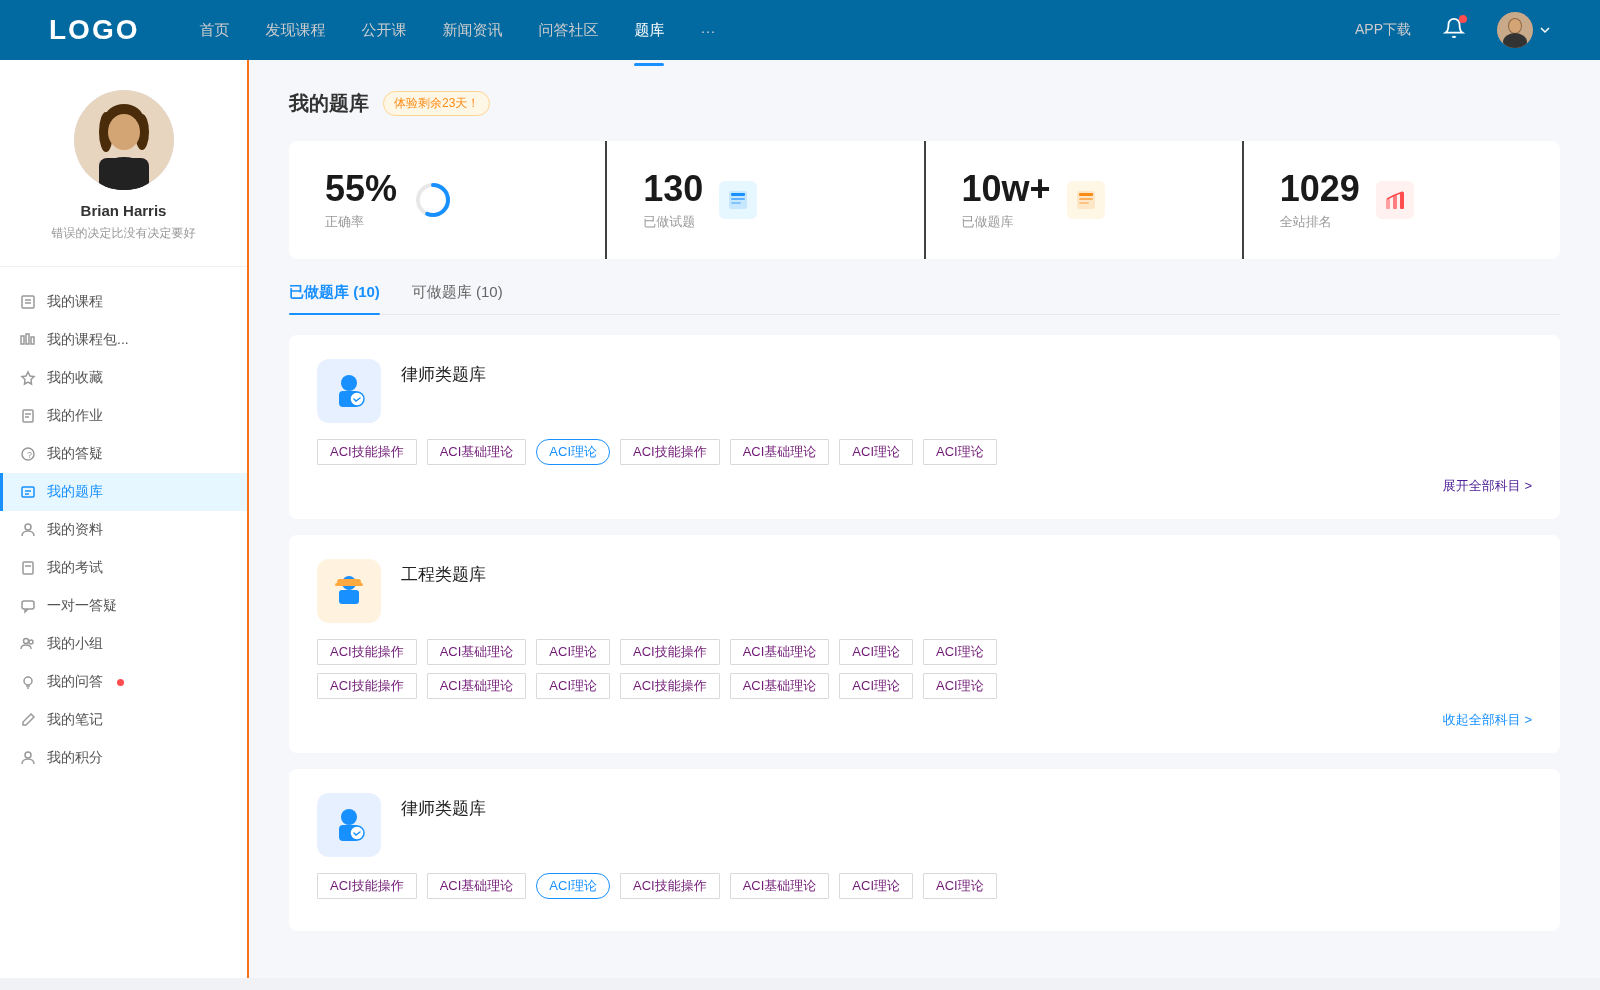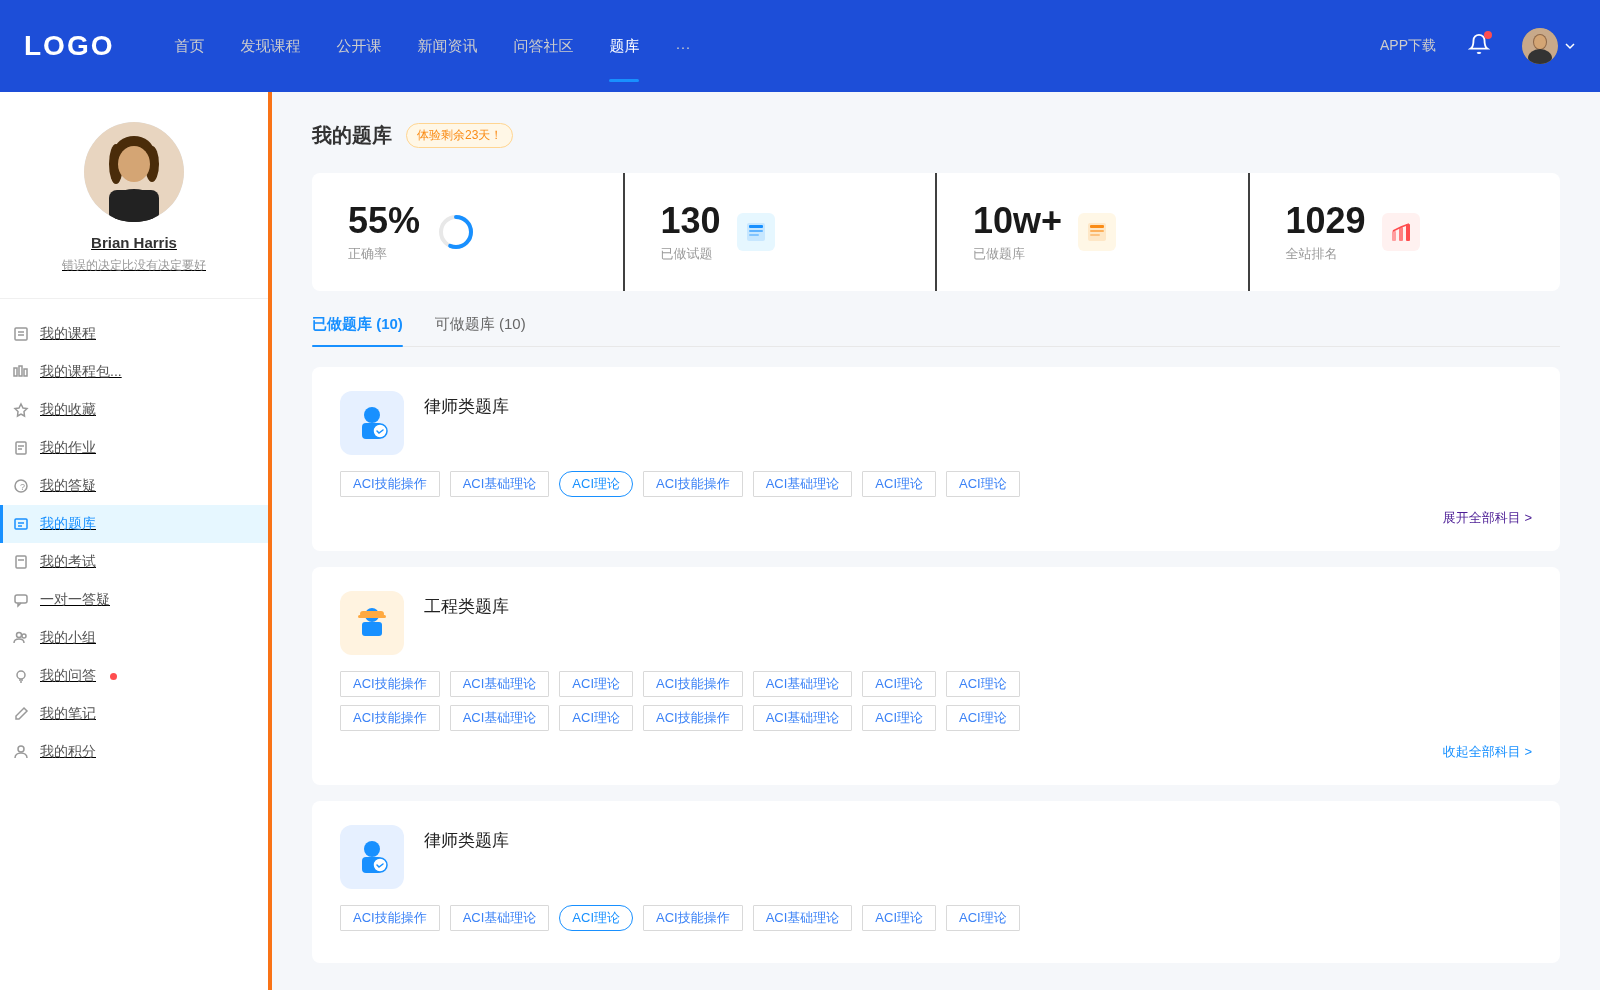--- a/index.html
+++ b/index.html
@@ -1,24 +1,24 @@
 <!DOCTYPE html>
 <html><head>
   <meta charset="utf-8">
   <style>
     * { margin: 0; padding: 0; box-sizing: border-box; }
     body { font-family: 'PingFang SC', 'Microsoft YaHei', sans-serif; background: #f0f2f5; width: 1600px; min-height: 990px; }
 
     
     .navbar {
-      background: #1d4ed8;
-      height: 92px;
-      display: flex;
-      align-items: center;
-      padding: 0 24px;
+      background: #0369a1;
+      height: 60px;
+      display: flex;
+      align-items: center;
+      padding: 0 49px;
       color: white;
     }
     .navbar-logo {
       font-size: 28px;
       font-weight: bold;
       color: white;
       margin-right: 60px;
       letter-spacing: 2px;
     }
     .navbar-nav {
@@ -88,26 +88,25 @@
     }
 
     
     .page-layout {
       display: flex;
       min-height: calc(990px - 72px);
     }
 
     
     .sidebar {
-      width: 272px;
+      width: 249px;
       background: white;
       padding: 30px 0;
-      border-right: 4px solid #f97316;
+      border-right: 2px solid #f97316;
       flex-shrink: 0;
-      text-decoration: underline;
     }
     .profile-section {
       display: flex;
       flex-direction: column;
       align-items: center;
       padding: 0 20px 24px;
       border-bottom: 1px solid #f0f0f0;
     }
     .profile-avatar {
       width: 100px;
@@ -131,21 +130,21 @@
       font-size: 12px;
       color: #999;
       text-align: right;
     }
     .sidebar-menu {
       padding: 16px 0;
     }
     .menu-item {
       display: flex;
       align-items: center;
-      padding: 10px 12px;
+      padding: 10px 19px;
       font-size: 14px;
       color: #555;
       cursor: pointer;
       position: relative;
       gap: 10px;
     }
     .menu-item.active {
       color: #1890ff;
       background: #e6f7ff;
     }
@@ -302,21 +301,21 @@
       display: flex;
       flex-wrap: wrap;
       gap: 10px;
       margin-bottom: 8px;
     }
     .tag {
       border: 1px solid #d9d9d9;
       border-radius: 1px;
       padding: 3px 12px;
       font-size: 13px;
-      color: #3b82f6;
+      color: #701a75;
       cursor: pointer;
       white-space: nowrap;
     }
     .tag.active-tag {
       border-color: #1890ff;
       color: #1890ff;
       background: white;
       border-radius: 20px;
     }
     .expand-link {
@@ -450,20 +449,29 @@
             <rect x="2" y="3" width="12" height="10" rx="1"></rect>
             <line x1="5" y1="7" x2="11" y2="7"></line>
               <line x1="5" y1="10" x2="9" y2="10"></line>
           </svg>
         </span>
         <span>我的题库</span>
       </div>
       <div class="menu-item">
         <span class="menu-icon">
           <svg width="16" height="16" viewBox="0 0 16 16" fill="none" stroke="#999" stroke-width="1.5">
+            <circle cx="8" cy="5" r="3"></circle>
+            <path d="M2 14c0-3 2.5-5 6-5s6 2 6 5"></path>
+          </svg>
+        </span>
+        <span>我的资料</span>
+      </div>
+      <div class="menu-item">
+        <span class="menu-icon">
+          <svg width="16" height="16" viewBox="0 0 16 16" fill="none" stroke="#999" stroke-width="1.5">
             <rect x="3" y="2" width="10" height="12" rx="1"></rect>
             <line x1="5" y1="6" x2="11" y2="6"></line>
           </svg>
         </span>
         <span>我的考试</span>
       </div>
       <div class="menu-item">
         <span class="menu-icon">
           <svg width="16" height="16" viewBox="0 0 16 16" fill="none" stroke="#999" stroke-width="1.5">
             <rect x="2" y="3" width="12" height="8" rx="2"></rect>

